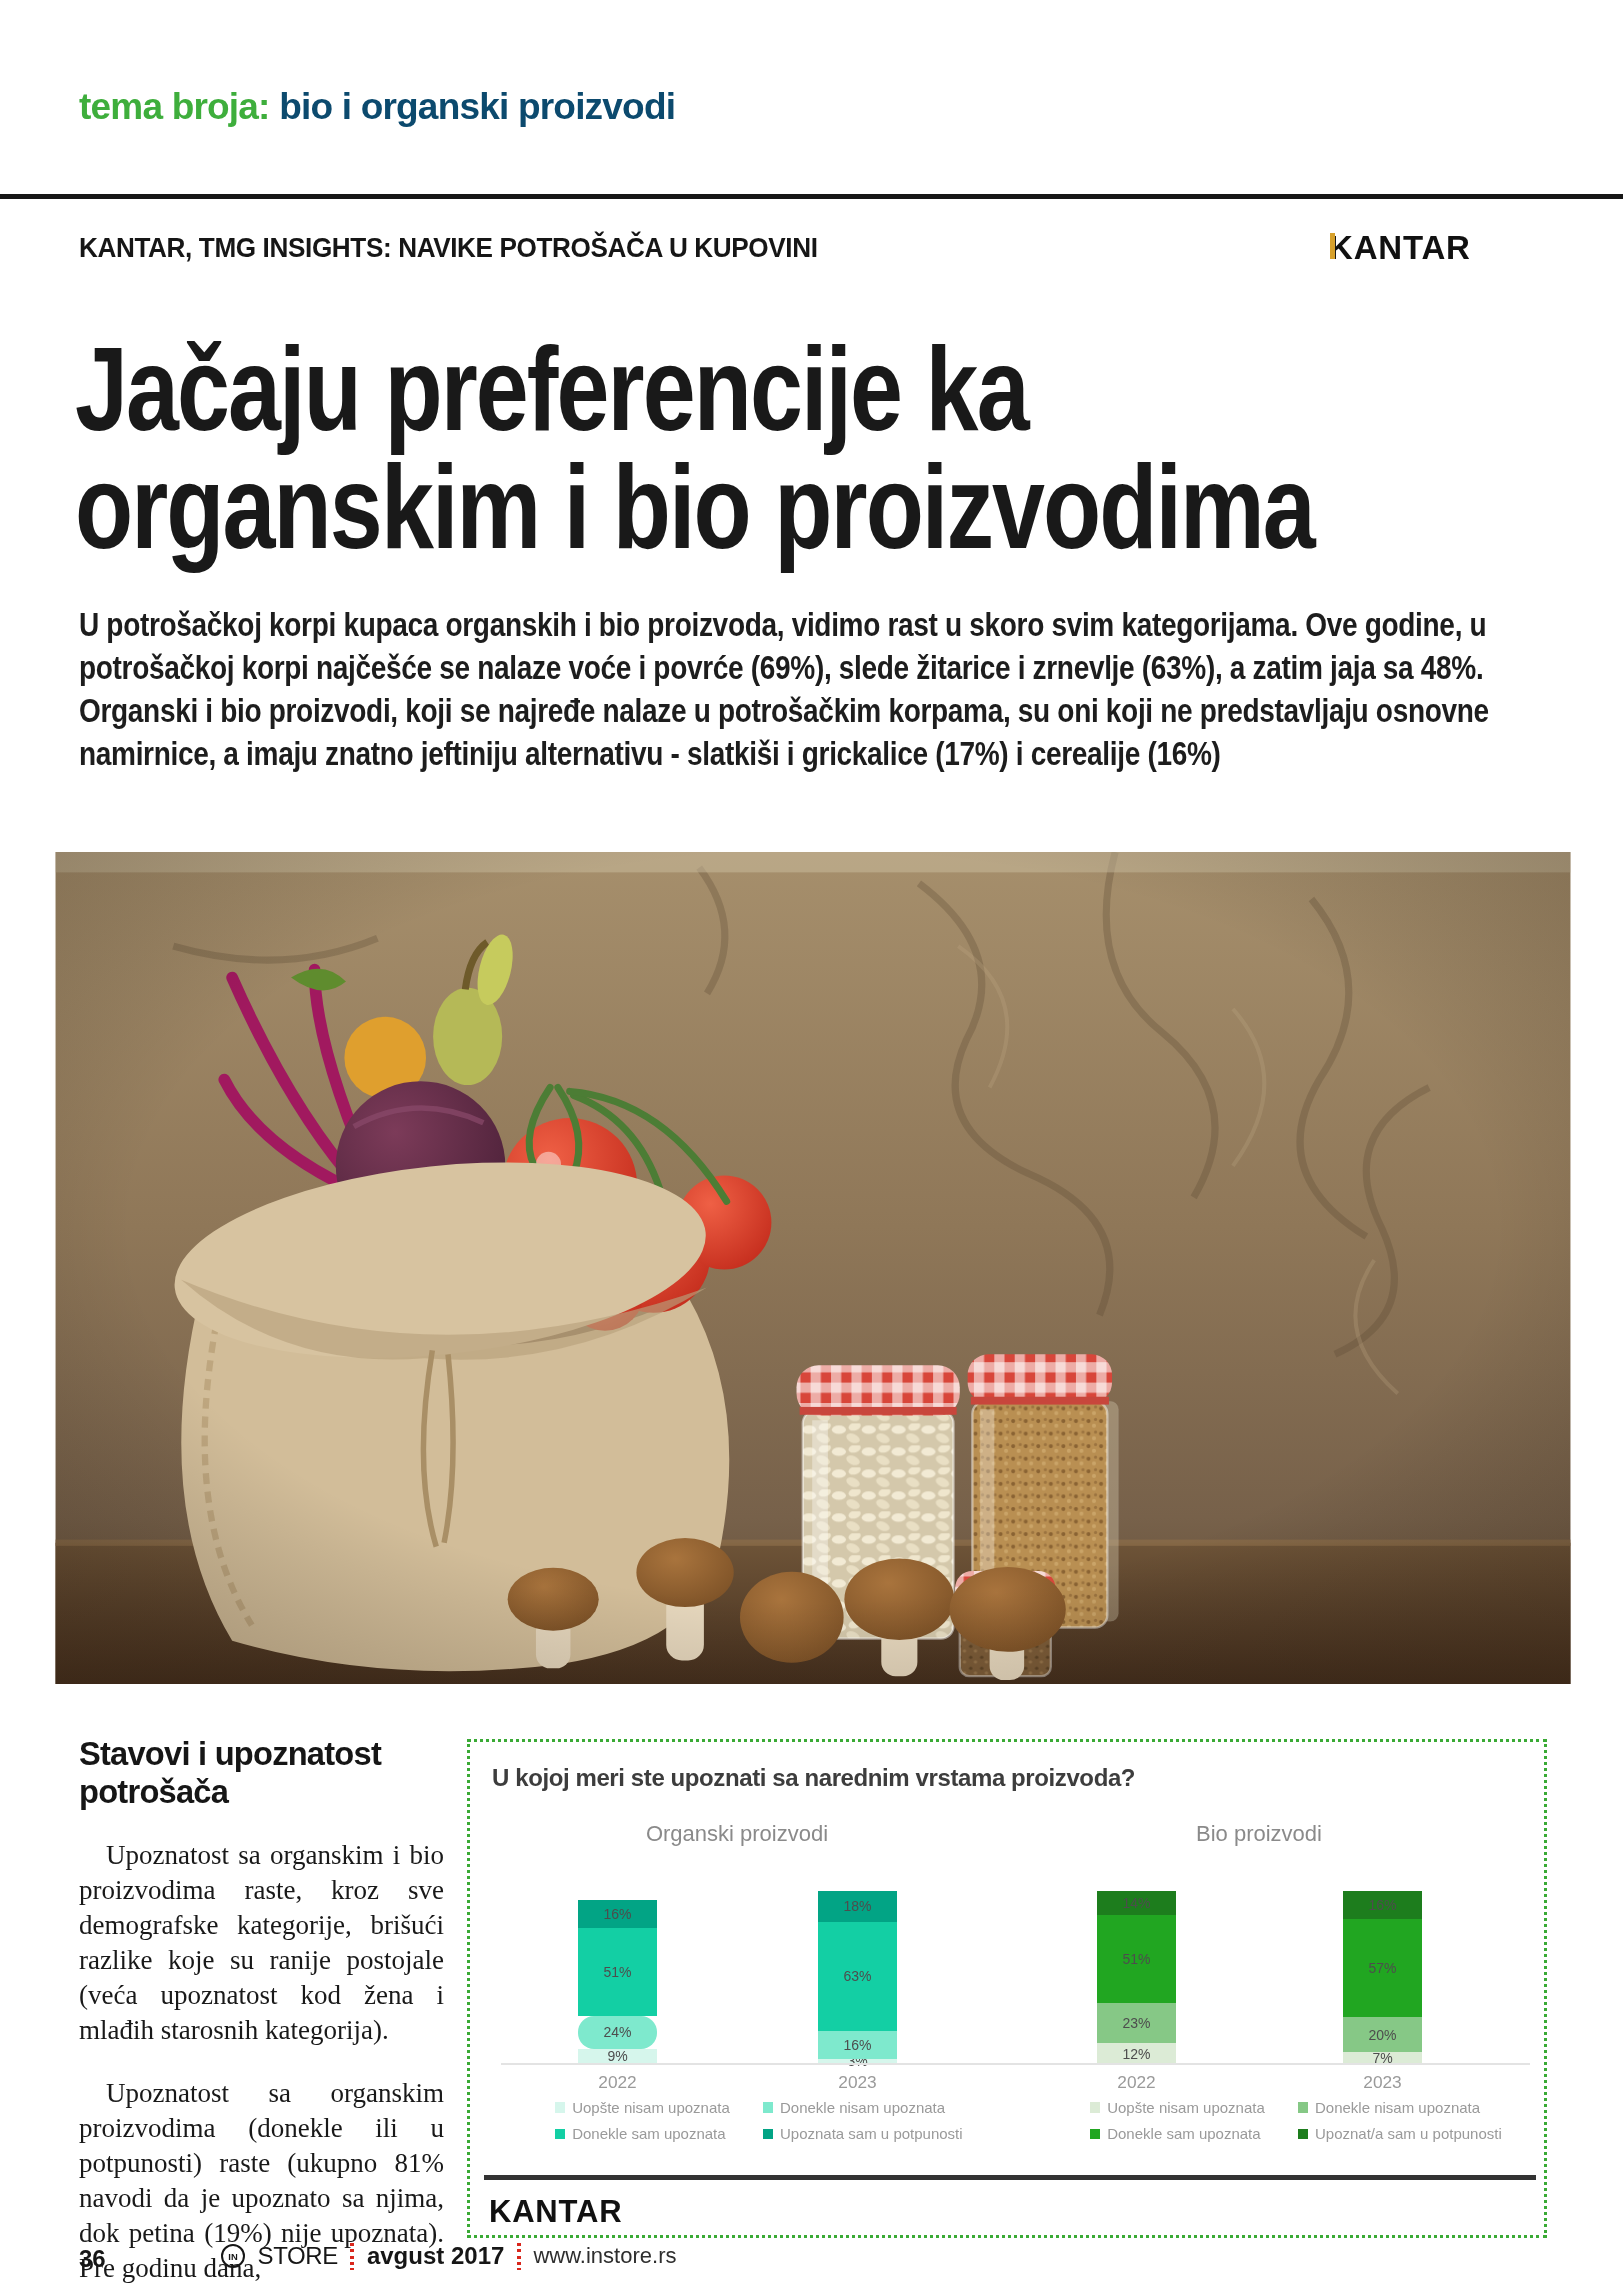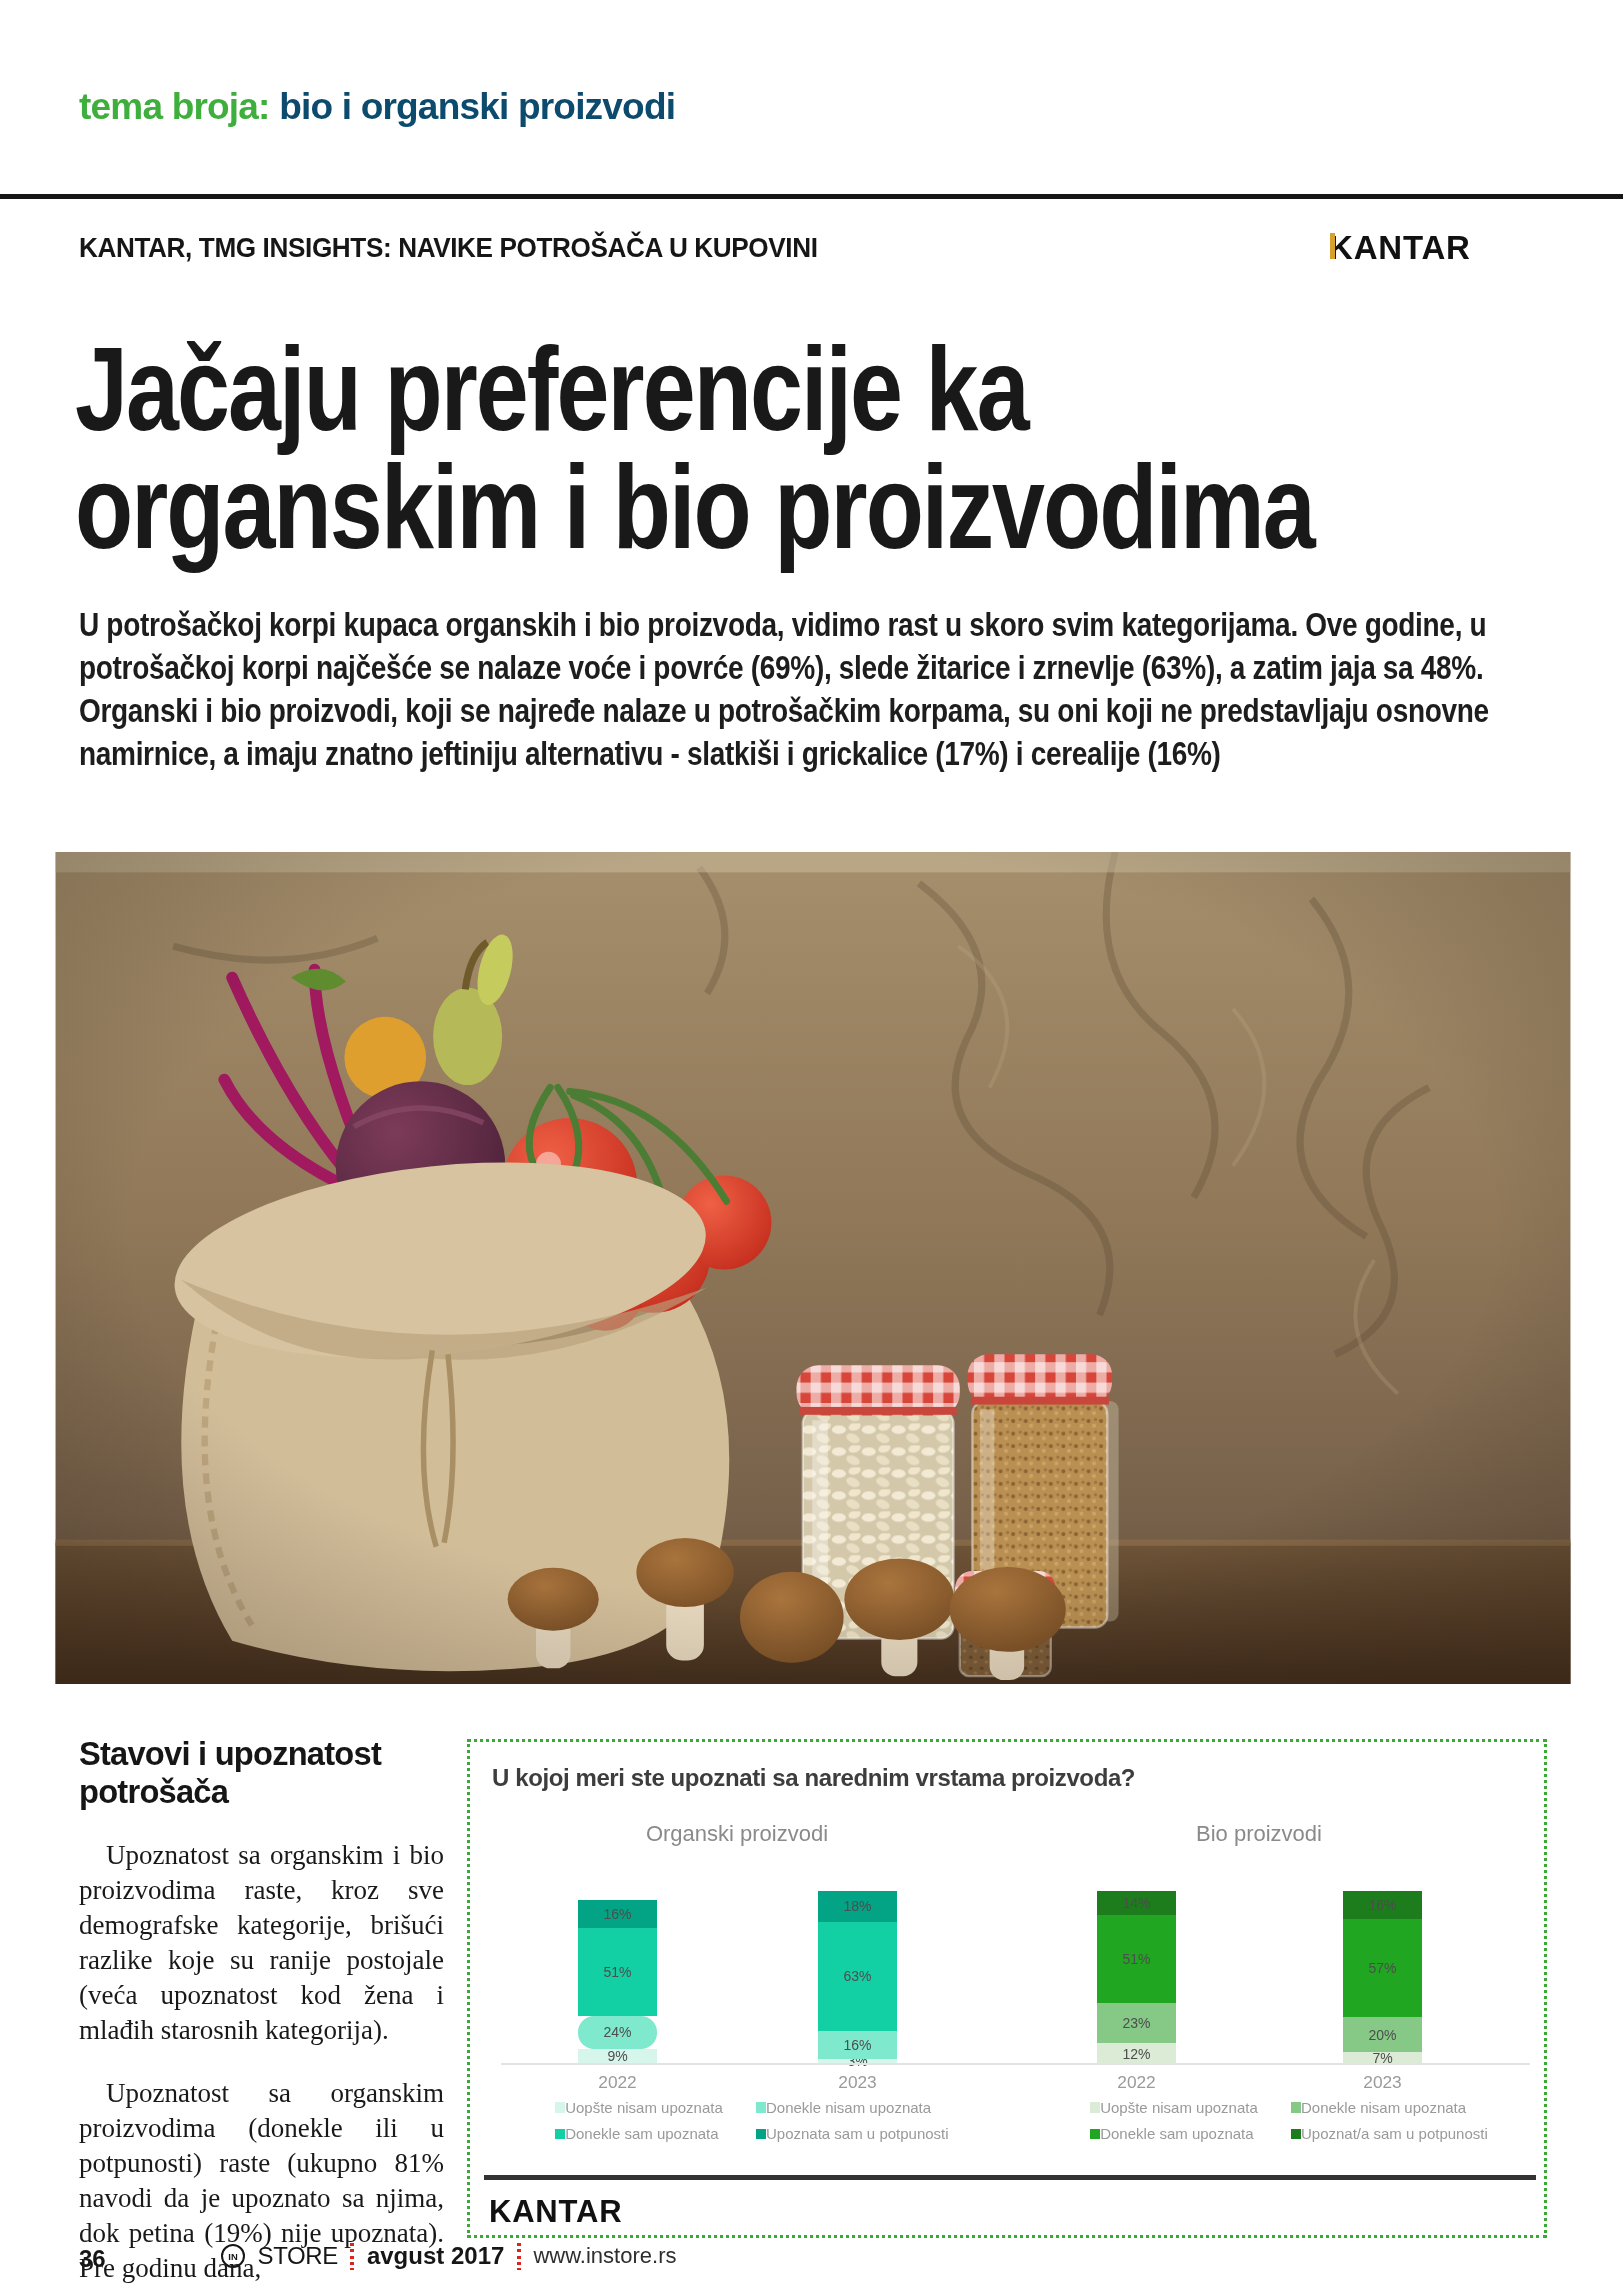--- a/index.html
+++ b/index.html
@@ -47,21 +47,21 @@
   .chart-baseline{position:absolute;left:31px;top:321px;width:1029px;height:2.4px;background:#e3e3e3;}
   .chart-bar{position:absolute;top:0;width:79px;height:173px;display:flex;flex-direction:column-reverse;}
   .bar-seg{position:relative;width:100%;}
   .seg-label{position:absolute;top:50%;left:50%;transform:translate(-50%,-50%);
              font-size:14px;color:#4d4d4d;white-space:nowrap;}
   .year-label{position:absolute;top:181px;left:0;width:100%;text-align:center;
               font-size:17.3px;color:#9a9a9a;}
   .legend{position:absolute;top:357px;display:grid;grid-template-columns:auto auto;
           column-gap:33px;row-gap:9.4px;}
   .lg-org{left:85px;} .lg-bio{left:620px;}
-  .legend-item{display:flex;align-items:center;}
+  .legend-item{display:flex;align-items:center;gap:7px;}
   .legend-swatch{width:10.2px;height:10.2px;flex:0 0 10.2px;}
   .legend-text{font-size:15px;color:#9a9a9a;white-space:nowrap;}
   .chart-rule{position:absolute;left:14px;top:433px;width:1052px;height:4.7px;background:#333;}
   .kantar-chart{position:absolute;left:19px;top:452px;font-size:31px;font-weight:bold;
                 letter-spacing:0.8px;color:#111;}
 
   
   .footer{position:absolute;left:0;top:2242px;width:1623px;height:39px;}
   .pageno{position:absolute;left:79px;top:3.1px;font-size:24px;font-weight:bold;color:#161616;}
   .footer-center{position:absolute;left:221px;top:0;display:flex;align-items:center;gap:12.6px;}

